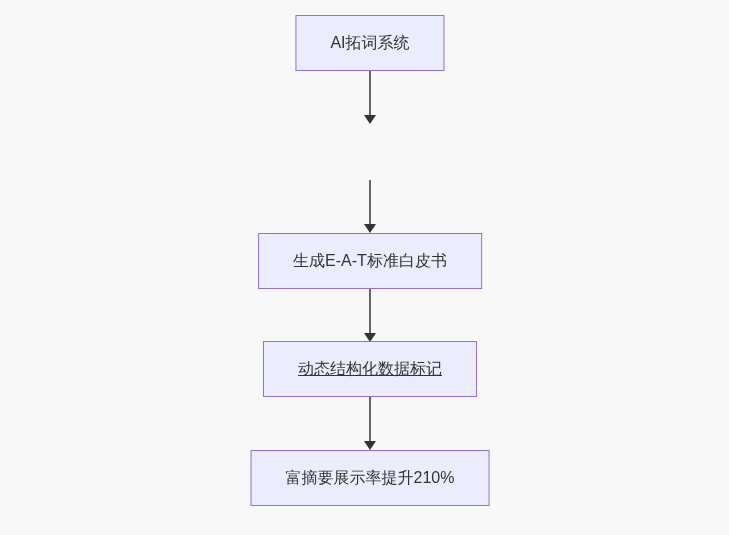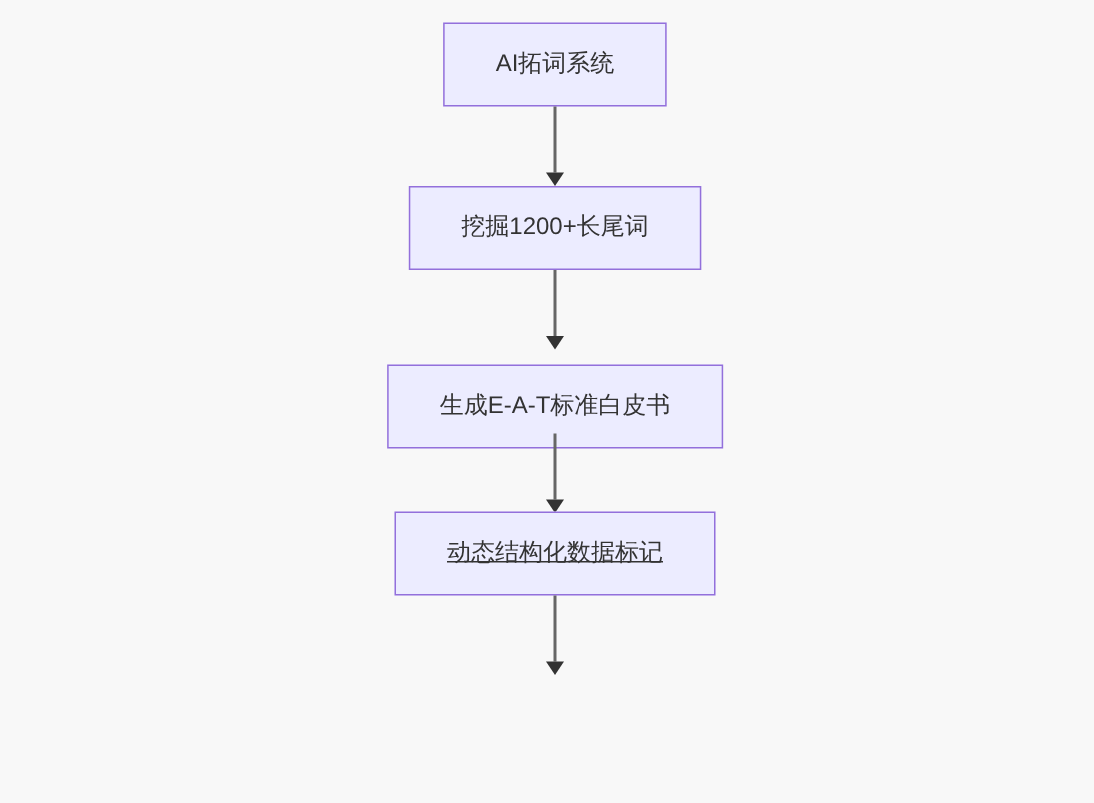--- a/index.html
+++ b/index.html
@@ -30,21 +30,21 @@
     box-sizing: border-box;
     white-space: nowrap;
     background: var(--node-fill, #ececff);
     border: 1.5px solid var(--node-border, #9370db);
     color: var(--node-text, #333333);
     font-size: 16px;
     line-height: 1;
   }
   .node-1 { top: 15px; }
   .node-2 { top: 124px; }
-  .node-3 { top: 233px; margin-top: 10px; }
+  .node-3 { top: 233px; }
   .node-4 { top: 341px; text-decoration: underline; }
   .node-5 { top: 450px; }
 
   .flow-edge {
     position: absolute;
     left: 370px;
     transform: translateX(-50%);
     width: 14px;
     height: 53px;
     display: flex;
@@ -76,23 +76,20 @@
 
   <div class="flow-node node-1">
     <span>AI拓词系统</span>
   </div>
 
   <div class="flow-edge edge-1">
     <div class="edge-line"></div>
     <div class="edge-arrowhead"></div>
   </div>
 
-  <div class="flow-node node-2">
-    <span>挖掘1200+长尾词</span>
-  </div>
 
   <div class="flow-edge edge-2">
     <div class="edge-line"></div>
     <div class="edge-arrowhead"></div>
   </div>
 
   <div class="flow-node node-3">
     <span>生成E-A-T标准白皮书</span>
   </div>
 
@@ -103,14 +100,17 @@
 
   <div class="flow-node node-4">
     <span>动态结构化数据标记</span>
   </div>
 
   <div class="flow-edge edge-4">
     <div class="edge-line"></div>
     <div class="edge-arrowhead"></div>
   </div>
 
+  <div class="flow-node node-5">
+    <span>富摘要展示率提升210%</span>
+  </div>
 
 </div>
 
 </body></html>

